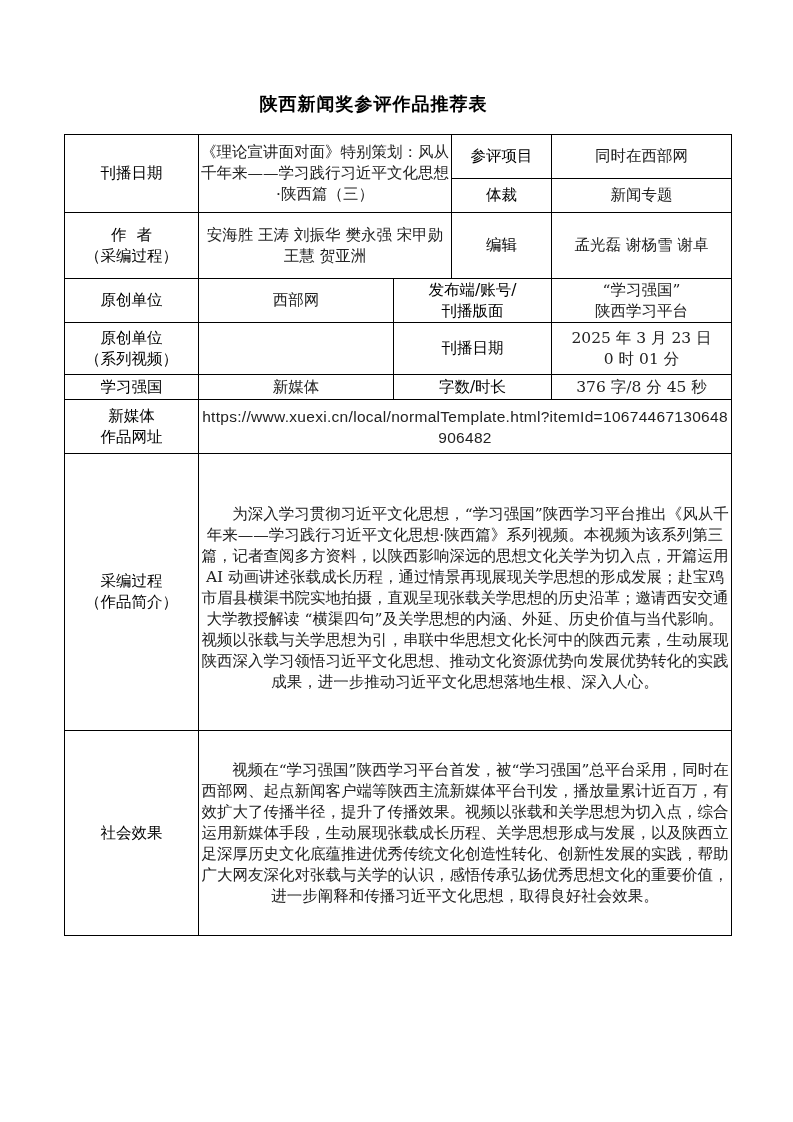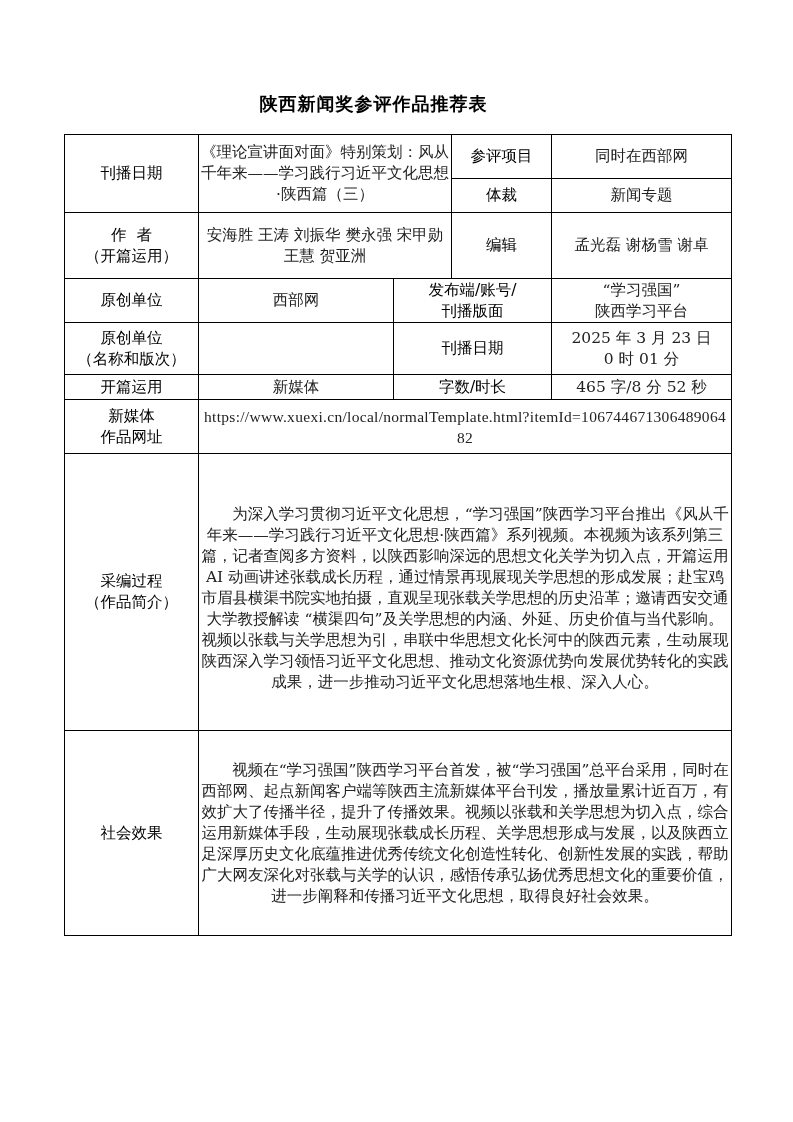--- a/index.html
+++ b/index.html
@@ -23,21 +23,21 @@
   td.val {
     font-family: "DejaVu Serif", "Liberation Serif", serif; font-size: 15px; color: #222;
   }
   td.para {
     text-align: justify; font-family: "DejaVu Serif", "Liberation Serif", serif;
     font-size: 15px; line-height: 24px; color: #222; padding: 4px 8px 10px 8px;
     vertical-align: top;
     margin-top: 12px;
   }
   td.para p { margin: 0; text-indent: 2em; }
-  td.url { font-family: Liberation Serif, serif; font-size: 14.5px; word-break: break-all; letter-spacing: 0.3px; }
+  td.url { font-family: Liberation Sans, sans-serif; font-size: 14.5px; word-break: break-all; letter-spacing: 0.3px; }
   .lbl span, .val span { display: block; }
 </style>
 </head>
 <body>
 
 <div class="page-title">陕西新闻奖参评作品推荐表</div>
 
 <table class="form">
   <colgroup>
     <col style="width:134px">
@@ -56,21 +56,21 @@
   </tr>
 
   <tr style="height:34px">
     <td class="lbl">体裁</td>
     <td class="val">新闻专题</td>
   </tr>
 
   <tr style="height:66px">
     <td class="lbl">
       <span style="white-space:pre;">作  者</span>
-      <span>（开篇运用）</span>
+      <span>（采编过程）</span>
     </td>
     <td class="val" colspan="2">安海胜 王涛 刘振华 樊永强 宋甲勋 王慧 贺亚洲</td>
     <td class="lbl">编辑</td>
     <td class="val">孟光磊 谢杨雪 谢卓</td>
   </tr>
 
   <tr style="height:44px">
     <td class="lbl">原创单位</td>
     <td class="val">西部网</td>
     <td class="lbl" colspan="2">
@@ -79,35 +79,35 @@
     </td>
     <td class="val">
       <span>“学习强国”</span>
       <span>陕西学习平台</span>
     </td>
   </tr>
 
   <tr style="height:52px">
     <td class="lbl">
       <span>原创单位</span>
-      <span>（名称和版次）</span>
+      <span>（系列视频）</span>
     </td>
     <td class="val"></td>
     <td class="lbl" colspan="2">刊播日期</td>
     <td class="val">
       <span>2025 年 3 月 23 日</span>
       <span>0 时 01 分</span>
     </td>
   </tr>
 
   <tr style="height:25px">
-    <td class="lbl">开篇运用</td>
+    <td class="lbl">学习强国</td>
     <td class="val">新媒体</td>
     <td class="lbl" colspan="2">字数/时长</td>
-    <td class="val">465 字/8 分 52 秒</td>
+    <td class="val">376 字/8 分 45 秒</td>
   </tr>
 
   <tr style="height:54px">
     <td class="lbl">
       <span>新媒体</span>
       <span>作品网址</span>
     </td>
     <td class="val url" colspan="4">https://www.xuexi.cn/local/normalTemplate.html?itemId=10674467130648906482</td>
   </tr>
 

